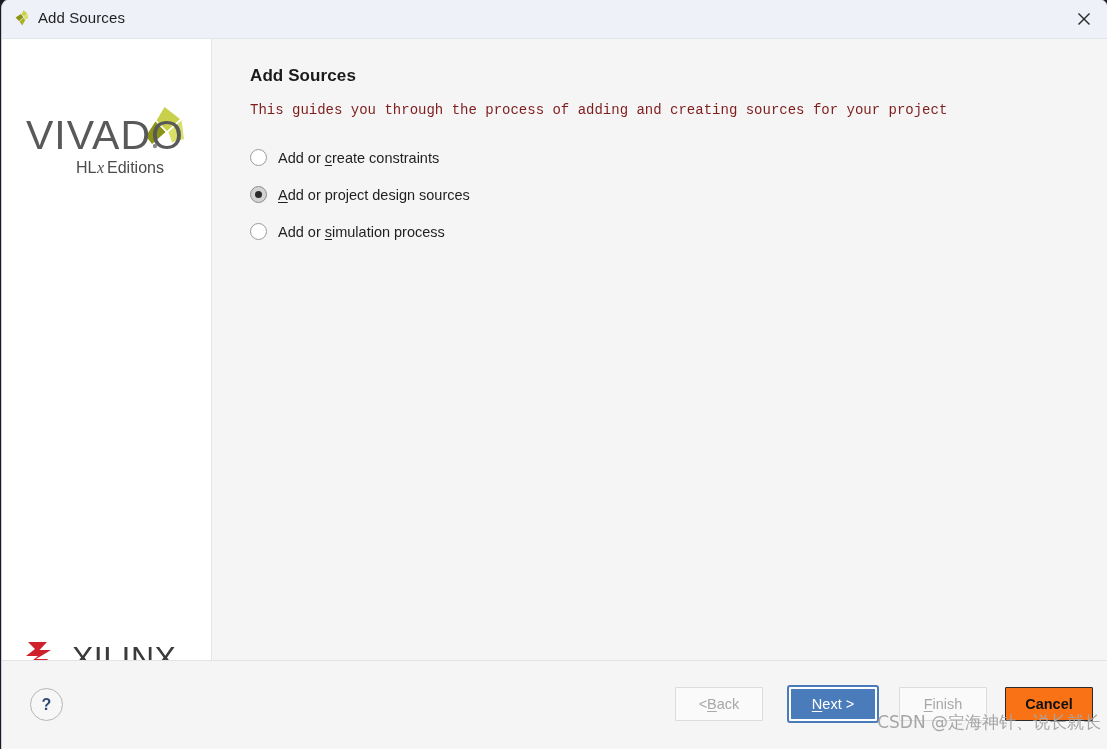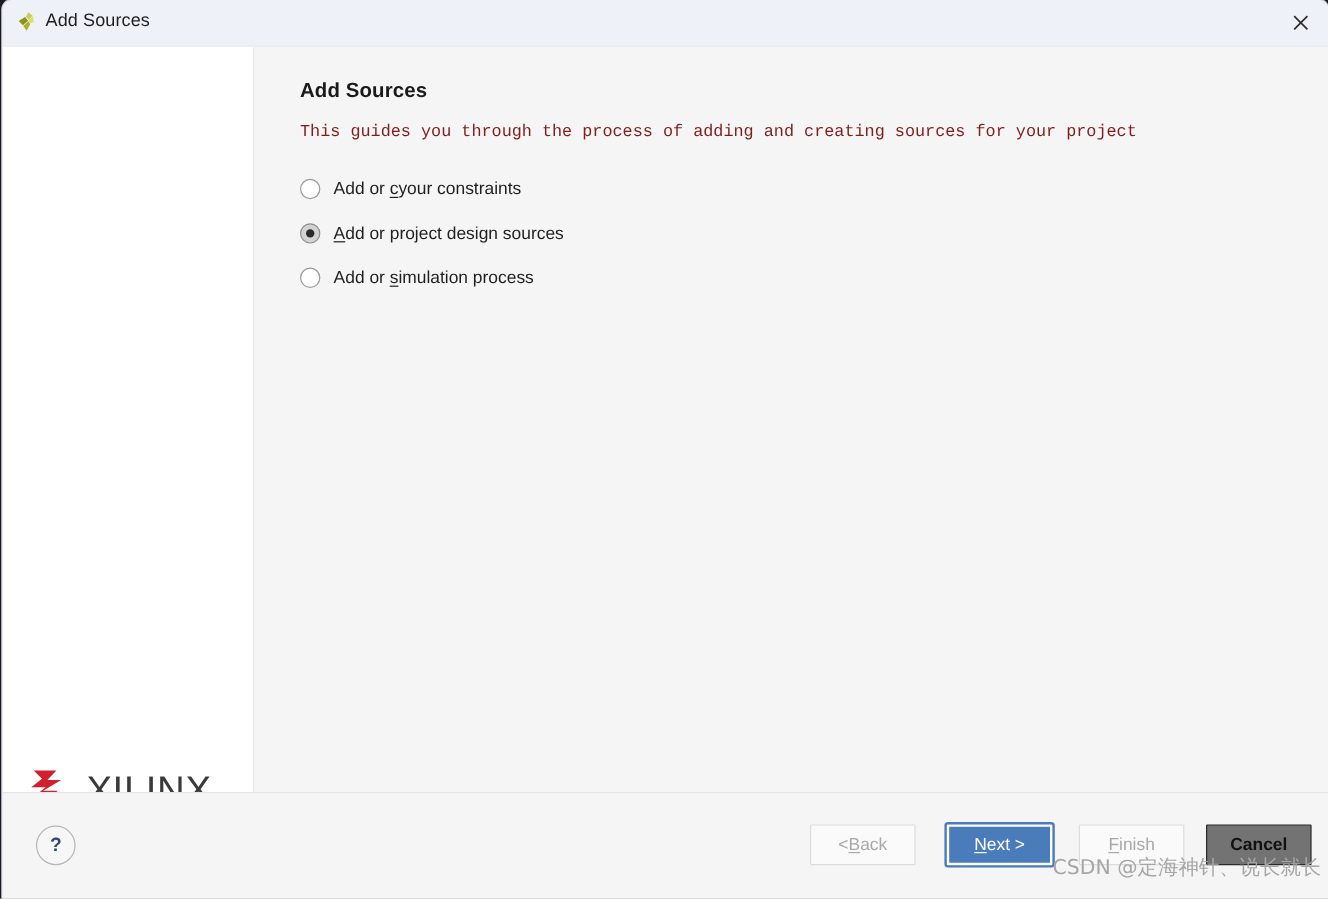--- a/index.html
+++ b/index.html
@@ -223,21 +223,21 @@
     border-radius: 1px;
     white-space: nowrap;
   }
   .btn.disabled {
     color: #a8a8a8;
     background: #fafafa;
     border-color: #dcdcdc;
     cursor: default;
   }
   .btn.default {
-    background: #737373;
+    background: #f97316;
     border: 1.6px solid #2a2a2a;
     color: #111111;
     font-weight: bold;
   }
   .btn.primary {
     background: #4a7cbb;
     color: #ffffff;
     border: 2px solid #ffffff;
     outline: 2px solid #4a7cbb;
     outline-offset: 0px;
@@ -277,20 +277,35 @@
       <div class="titlebar-title">Add Sources</div>
       <div class="close-btn">
         <svg width="16" height="16" viewBox="0 0 16 16">
           <line x1="2.5" y1="2.5" x2="13.5" y2="13.5" stroke="#2b2b2b" stroke-width="1.4"></line>
           <line x1="13.5" y1="2.5" x2="2.5" y2="13.5" stroke="#2b2b2b" stroke-width="1.4"></line>
         </svg>
       </div>
     </div>
 
     <div class="sidebar">
+      <div class="vivado-logo">
+        <svg width="168" height="80" viewBox="0 0 168 80">
+
+          <path d="M140.5 6 L156 18 L143 30 L132.5 19.5 Z" fill="#c9d14a"></path>
+          <path d="M144.5 31 L157.5 19.3 L160 38 L148 41.5 Z" fill="#d9e06a"></path>
+          <path d="M122 35 L131.5 20.5 L141.5 31 L128 43 Z" fill="#8b9413"></path>
+
+          <text x="2" y="48" font-family="Liberation Sans, sans-serif" font-size="41" letter-spacing="1" fill="#595959">VIVADO</text>
+          <circle cx="131" cy="45" r="2.2" fill="#8a8a8a"></circle>
+
+          <text x="52" y="72" font-family="Liberation Sans, sans-serif" font-size="16" fill="#4c4c4c">HL</text>
+          <text x="73" y="72" font-family="Liberation Serif, serif" font-size="16" font-style="italic" fill="#4c4c4c">x</text>
+          <text x="83" y="72" font-family="Liberation Sans, sans-serif" font-size="16" fill="#4c4c4c">Editions</text>
+        </svg>
+      </div>
 
       <div class="xilinx-logo">
         <svg width="170" height="46" viewBox="0 0 170 46">
 
           <path d="M4 7 L23 7 L15.5 15 L27 15 L12 24 L24 24 L17 32 L30 32 L5 39
                    L16 30 L3 30 L14 21 L2 21 L11 14 Z" fill="#cf202e"></path>
           <path d="M20 7 L32 7 L22 15 L33 15 L21 24 L33 24 L22 32 L31 32 L24 39
                    L33 30 L30 30 L34 21 L29 21 L33 14 Z" fill="#a9161f" opacity="0.0"></path>
           <text x="48" y="34" font-family="Liberation Sans, sans-serif" font-size="32" letter-spacing="0.5" fill="#3a3a3a">XILINX</text>
           <circle cx="160" cy="31" r="2.4" fill="#5a5a5a"></circle>
@@ -299,21 +314,21 @@
     </div>
 
     <div class="content">
       <div class="panel-title">Add Sources</div>
       <div class="panel-desc">This guides you through the process of adding and creating sources for your project</div>
 
       <div class="radio-group">
 
         <div class="radio-row">
           <span class="radio"></span>
-          <span class="radio-label"><span>Add or </span><span class="mn">c</span><span>your constraints</span></span>
+          <span class="radio-label"><span>Add or </span><span class="mn">c</span><span>reate constraints</span></span>
         </div>
 
         <div class="radio-row">
           <span class="radio checked"></span>
           <span class="radio-label"><span></span><span class="mn">A</span><span>dd or project design sources</span></span>
         </div>
 
         <div class="radio-row">
           <span class="radio"></span>
           <span class="radio-label"><span>Add or </span><span class="mn">s</span><span>imulation process</span></span>

